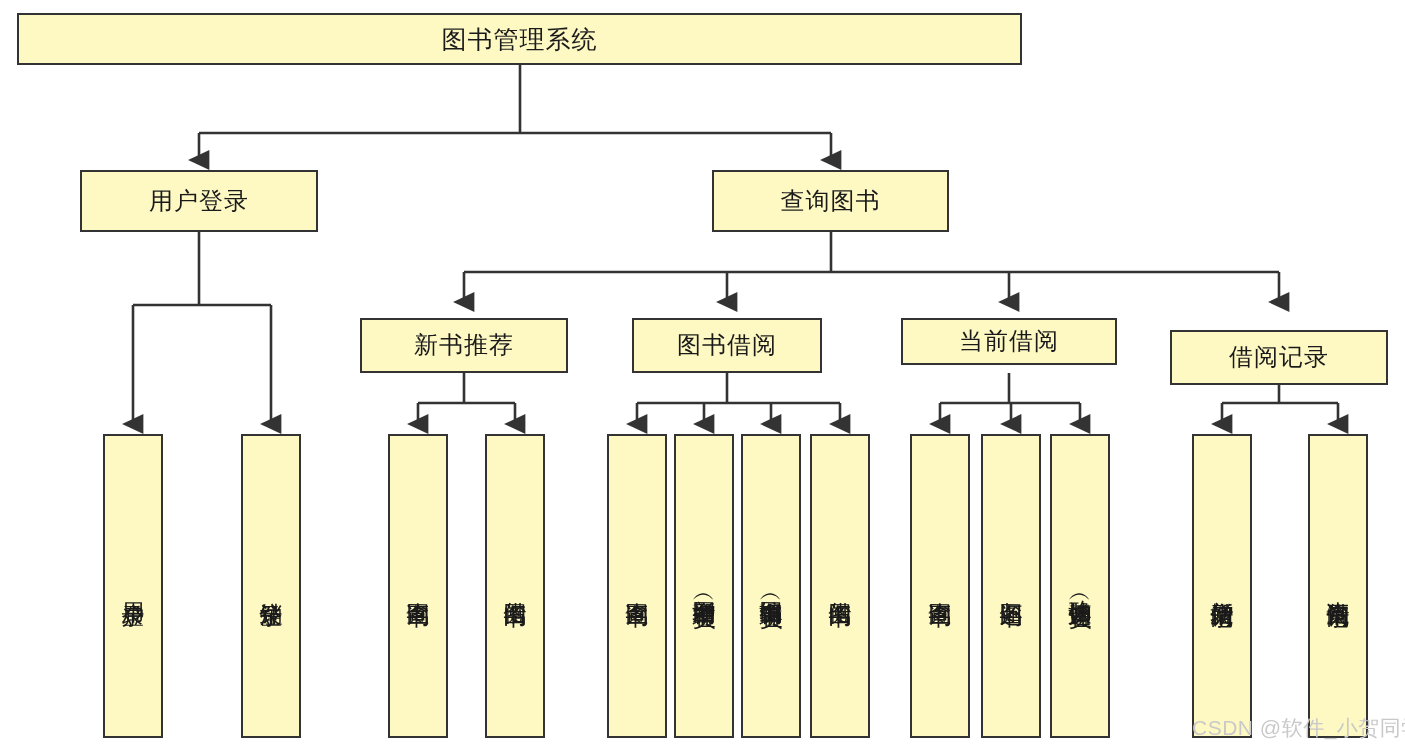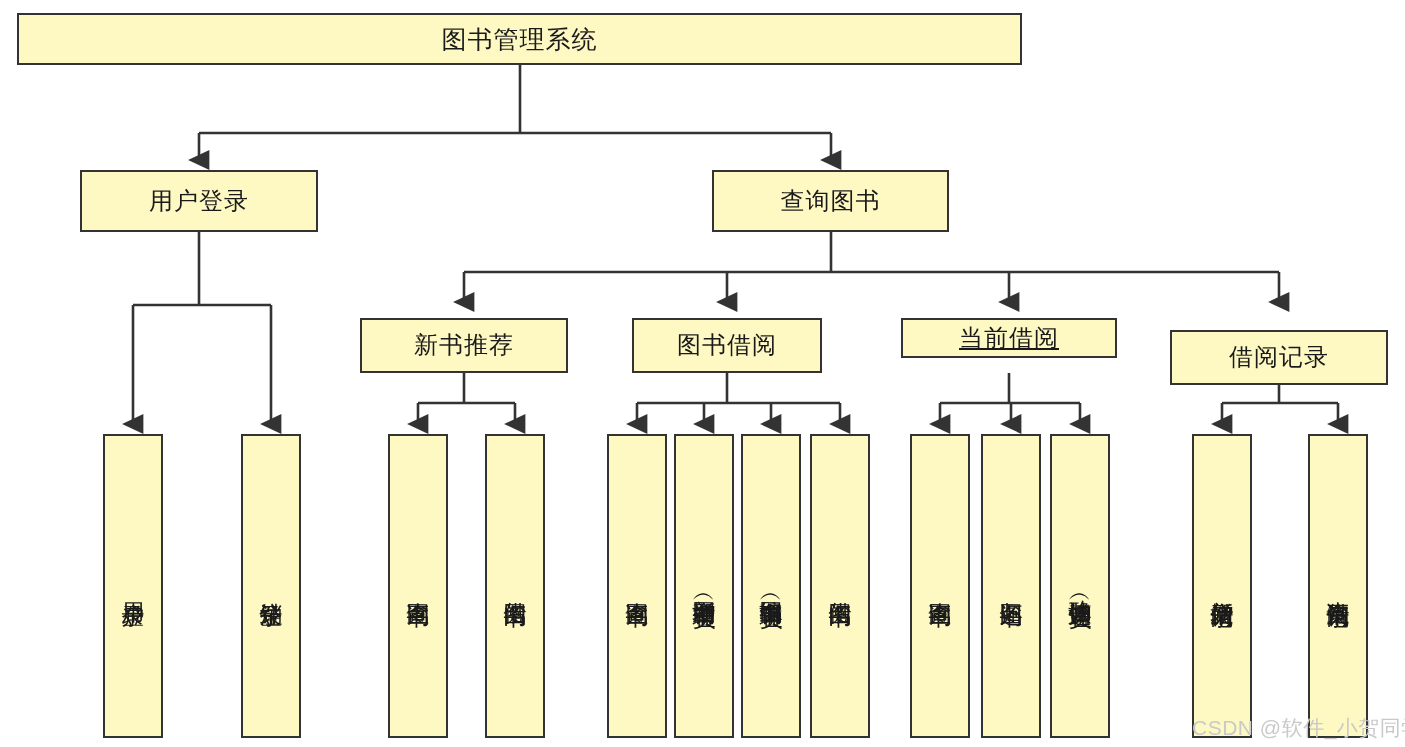--- a/index.html
+++ b/index.html
@@ -133,21 +133,21 @@
   </div>
 
   <div class="node node-h" style="left:360px; top:318px; width:208px; height:55px;">
     <span>新书推荐</span>
   </div>
 
   <div class="node node-h" style="left:632px; top:318px; width:190px; height:55px;">
     <span>图书借阅</span>
   </div>
 
-  <div class="node node-h" style="left:901px; top:318px; width:216px; height:40px;text-decoration:underline;">
+  <div class="node node-h" style="left:901px; top:318px; width:216px; height:47px;">
     <span>当前借阅</span>
   </div>
 
   <div class="node node-h" style="left:1170px; top:330px; width:218px; height:55px;">
     <span>借阅记录</span>
   </div>
 
   <div class="node node-v" style="left:103px; top:434px; width:60px; height:304px;">
     <span class="vtext">用户登录</span>
   </div>

